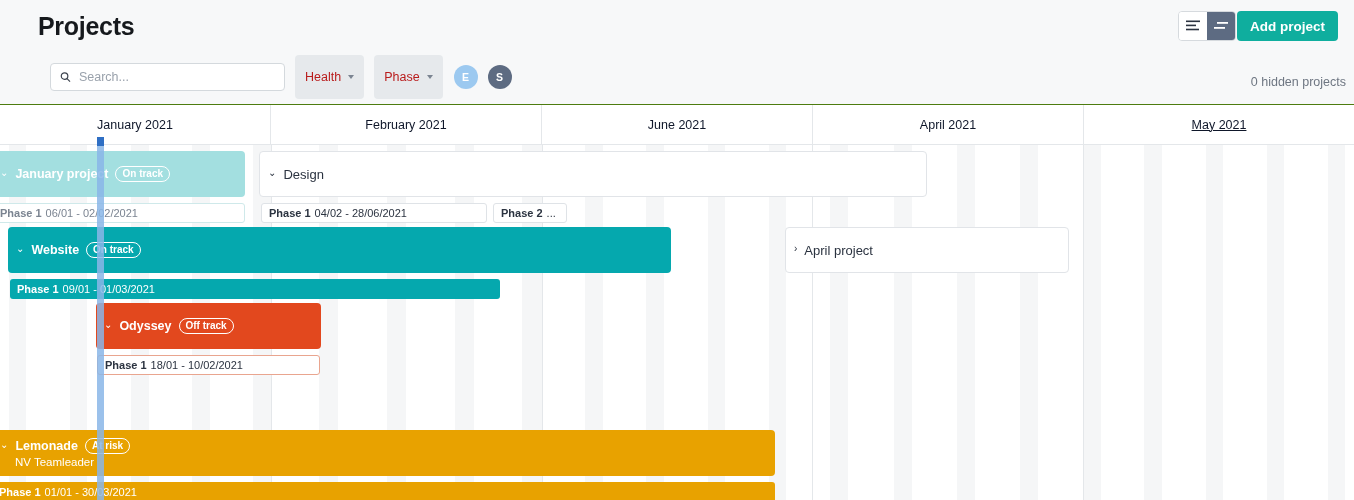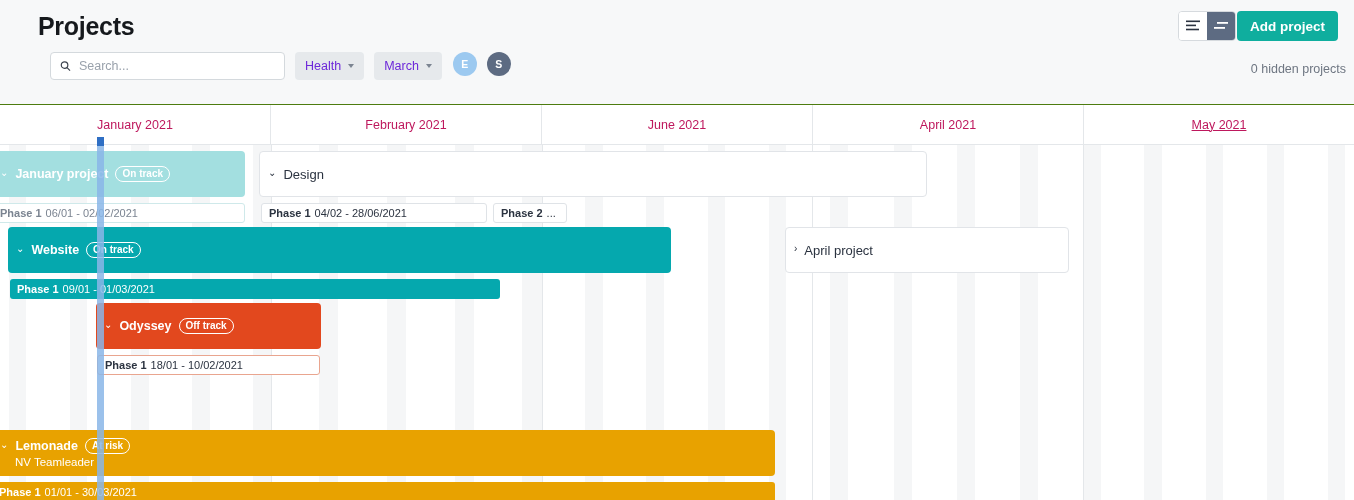--- a/index.html
+++ b/index.html
@@ -41,43 +41,43 @@
   .vt-icon { display: block; }
 
   .add-btn {
     background: #0fae9e; color: #fff; border: none; border-radius: 4px;
     height: 30px; padding: 0 13px; font-size: 13.5px; font-weight: bold;
     cursor: pointer; font-family: "Liberation Sans", sans-serif;
     white-space: nowrap;
   }
 
   .filter-row {
-    display: flex; align-items: flex-start;
+    display: flex; align-items: center;
     padding: 0 16px 0 50px;
     height: 50px;
     position: relative;
   }
   .search-box {
     display: flex; align-items: center; gap: 8px;
     width: 235px; height: 28px; background: #fff;
     border: 1px solid #d4d9dd; border-radius: 4px;
     padding: 0 9px;
   }
   .search-input {
     border: none; outline: none; background: transparent;
     font-size: 12.5px; color: #2b3340; width: 100%;
     font-family: "Liberation Sans", sans-serif;
   }
   .search-input::placeholder { color: #9aa2ac; }
 
   .pill {
     display: flex; align-items: center; gap: 7px;
-    background: #e6e9ec; border-radius: 4px; height: 28px;
+    background: #e6e9ec; border-radius: 4px; height: 44px;
     padding: 0 10px; margin-left: 10px; cursor: pointer;
-    font-size: 12.5px; color: #6d28d9;
+    font-size: 12.5px; color: #b91c1c;
   }
   .chev { width: 0; height: 0; border-left: 3.5px solid transparent;
           border-right: 3.5px solid transparent; border-top: 4px solid #7b8491; }
 
   .avatar {
     width: 24px; height: 24px; border-radius: 50%;
     display: flex; align-items: center; justify-content: center;
     font-size: 10.5px; font-weight: bold; color: #fff;
     margin-left: 11px; cursor: pointer;
   }
@@ -92,21 +92,21 @@
   .timeline {
     position: relative; height: 395px; width: 1354px;
     background: #fff; overflow: hidden;
   }
   .month-head {
     display: flex; height: 40px; position: relative; z-index: 4;
     background: #fff; border-bottom: 1px solid #e4e7ea;
   }
   .month-cell {
     flex: 1 0 0; display: flex; align-items: center; justify-content: center;
-    font-size: 12.5px; color: #be185d; border-right: 1px solid #e4e7ea;
+    font-size: 12.5px; color: #0f172a; border-right: 1px solid #e4e7ea;
   }
   .month-cell:last-child { border-right: none; text-decoration: underline; }
 
   .grid-layer { position: absolute; inset: 40px 0 0 0; z-index: 0; }
   .weekend { position: absolute; top: 0; bottom: 0; background: #f5f6f7; }
   .mline { position: absolute; top: 0; bottom: 0; width: 1px; background: #e4e7ea; }
 
   .today-line {
     position: absolute; top: 32px; bottom: 0; width: 7px;
     background: #8ab6e8; z-index: 3; opacity: .85;
@@ -194,21 +194,21 @@
       </svg>
       <input class="search-input" type="text" placeholder="Search..." style="">
     </div>
 
     <div class="pill">
       <span>Health</span>
       <span class="chev"></span>
     </div>
 
     <div class="pill">
-      <span>March</span>
+      <span>Phase</span>
       <span class="chev"></span>
     </div>
 
     <div class="avatar av-e">E</div>
     <div class="avatar av-s">S</div>
 
     <div class="hidden-count">0 hidden projects</div>
   </div>
 </div>
 

